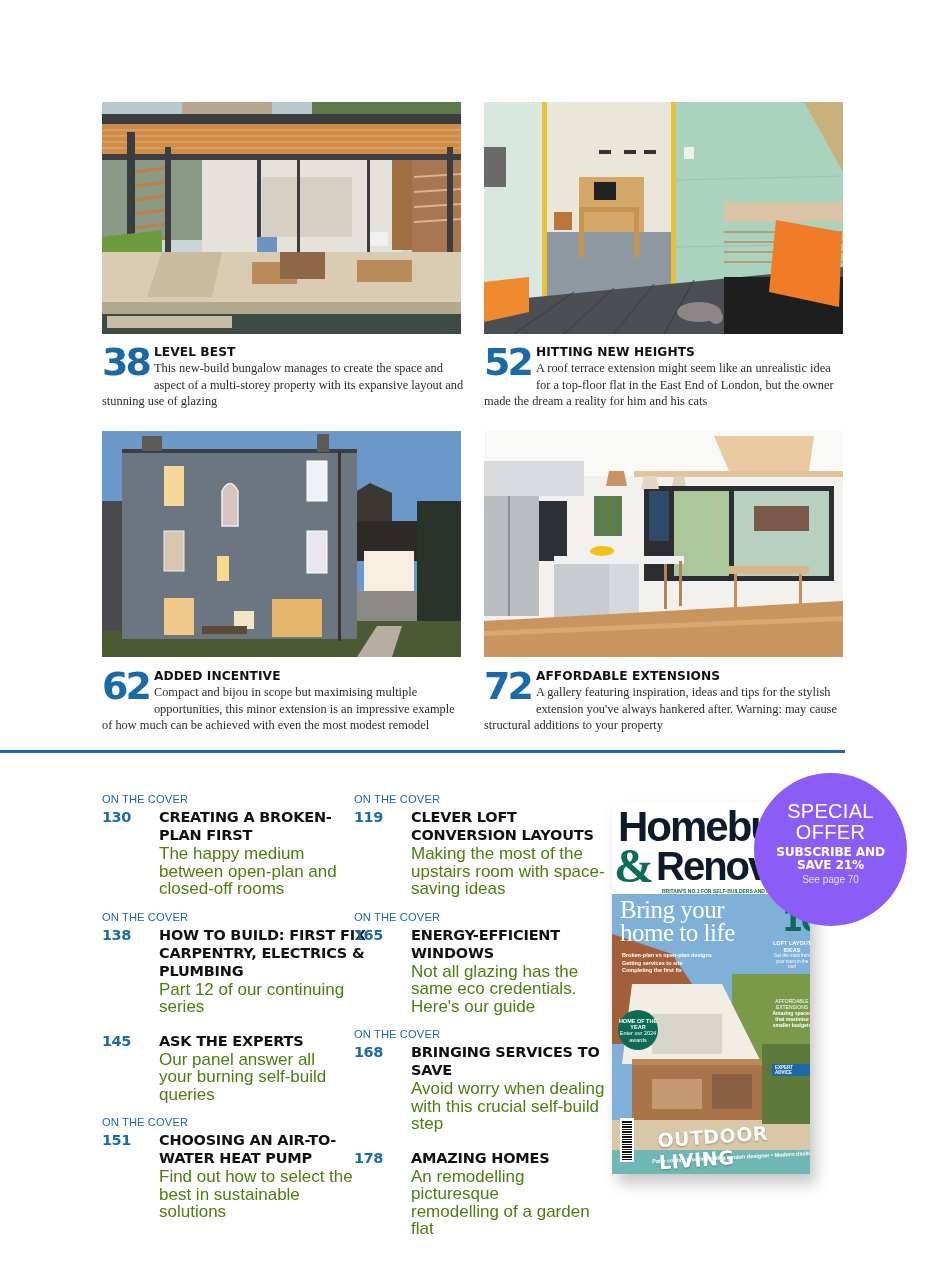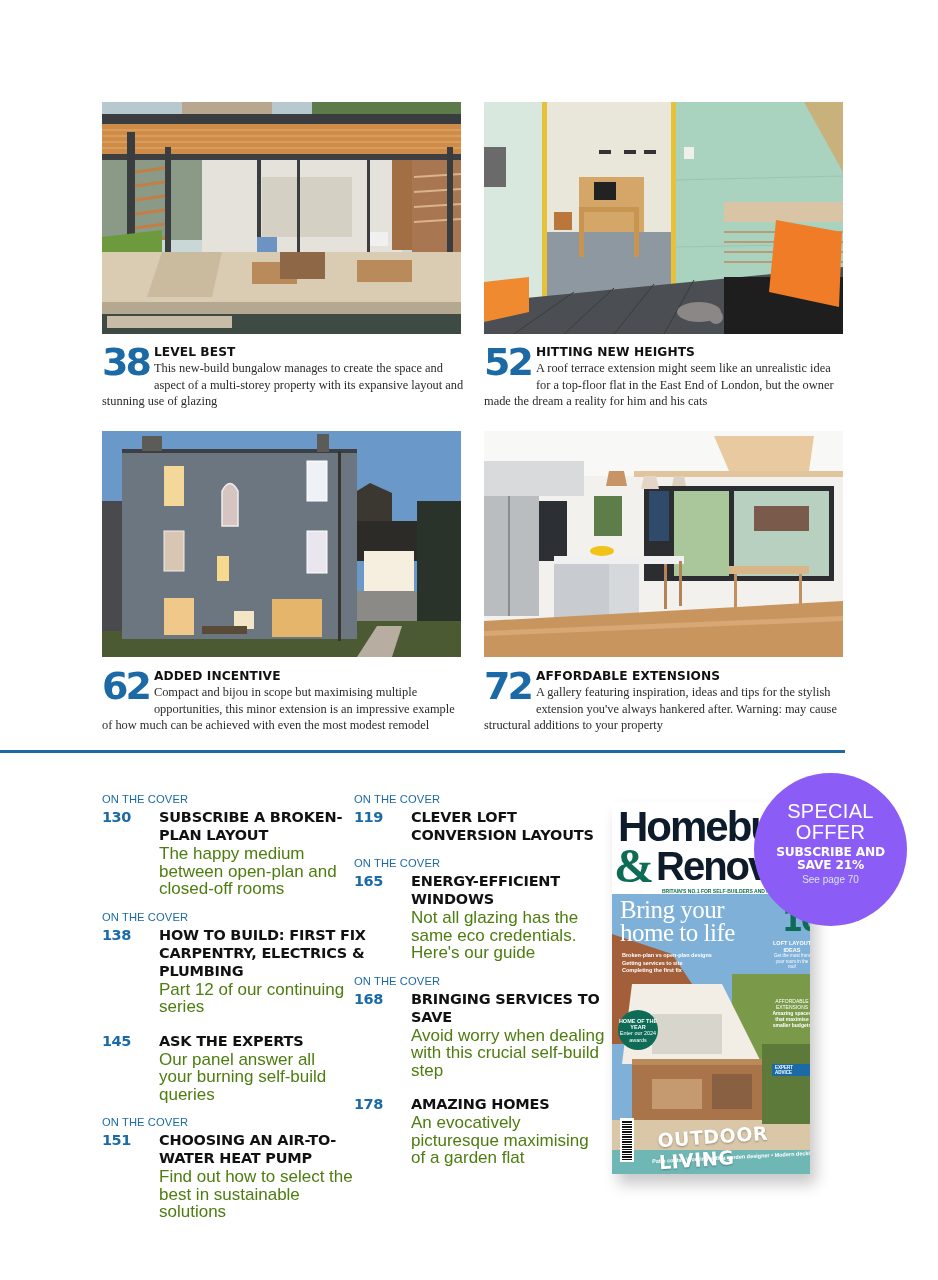--- a/index.html
+++ b/index.html
@@ -390,21 +390,21 @@
 </div>
 
 <div class="divider"></div>
 
 <div class="col" style="left:102px;">
   <div class="entry">
     <div class="cover">ON THE COVER</div>
     <div class="row">
       <div class="pg">130</div>
       <div class="body">
-        <div class="head" style="width:200px;">SUBSCRIBE A BROKEN-PLAN LAYOUT</div>
+        <div class="head" style="width:200px;">CREATING A BROKEN-PLAN FIRST</div>
         <div class="desc" style="width:185px;">The happy medium between open-plan and closed-off rooms</div>
       </div>
     </div>
   </div>
 
   <div class="entry">
     <div class="cover">ON THE COVER</div>
     <div class="row">
       <div class="pg">138</div>
       <div class="body">
@@ -436,20 +436,21 @@
   </div>
 </div>
 
 <div class="col" style="left:354px;">
   <div class="entry">
     <div class="cover">ON THE COVER</div>
     <div class="row">
       <div class="pg">119</div>
       <div class="body">
         <div class="head" style="width:205px;">CLEVER LOFT CONVERSION LAYOUTS</div>
+        <div class="desc" style="width:195px;">Making the most of the upstairs room with space-saving ideas</div>
       </div>
     </div>
   </div>
 
   <div class="entry">
     <div class="cover">ON THE COVER</div>
     <div class="row">
       <div class="pg">165</div>
       <div class="body">
         <div class="head" style="width:170px;">ENERGY-EFFICIENT WINDOWS</div>
@@ -467,21 +468,21 @@
         <div class="desc" style="width:200px;">Avoid worry when dealing with this crucial self-build step</div>
       </div>
     </div>
   </div>
 
   <div class="entry" style="margin-top:16px;">
     <div class="row">
       <div class="pg">178</div>
       <div class="body">
         <div class="head">AMAZING HOMES</div>
-        <div class="desc" style="width:180px;">An evocatively picturesque maximising of a garden flat</div>
+        <div class="desc" style="width:180px;">An remodelling picturesque remodelling of a garden flat</div>
       </div>
     </div>
   </div>
 </div>
 
 <div class="mag">
   <div class="scene">
     <svg viewBox="0 0 198 280" preserveAspectRatio="none">
       <rect width="198" height="280" fill="#7fb1d8"></rect>
       <rect x="120" y="80" width="78" height="120" fill="#7a9a4a"></rect>

